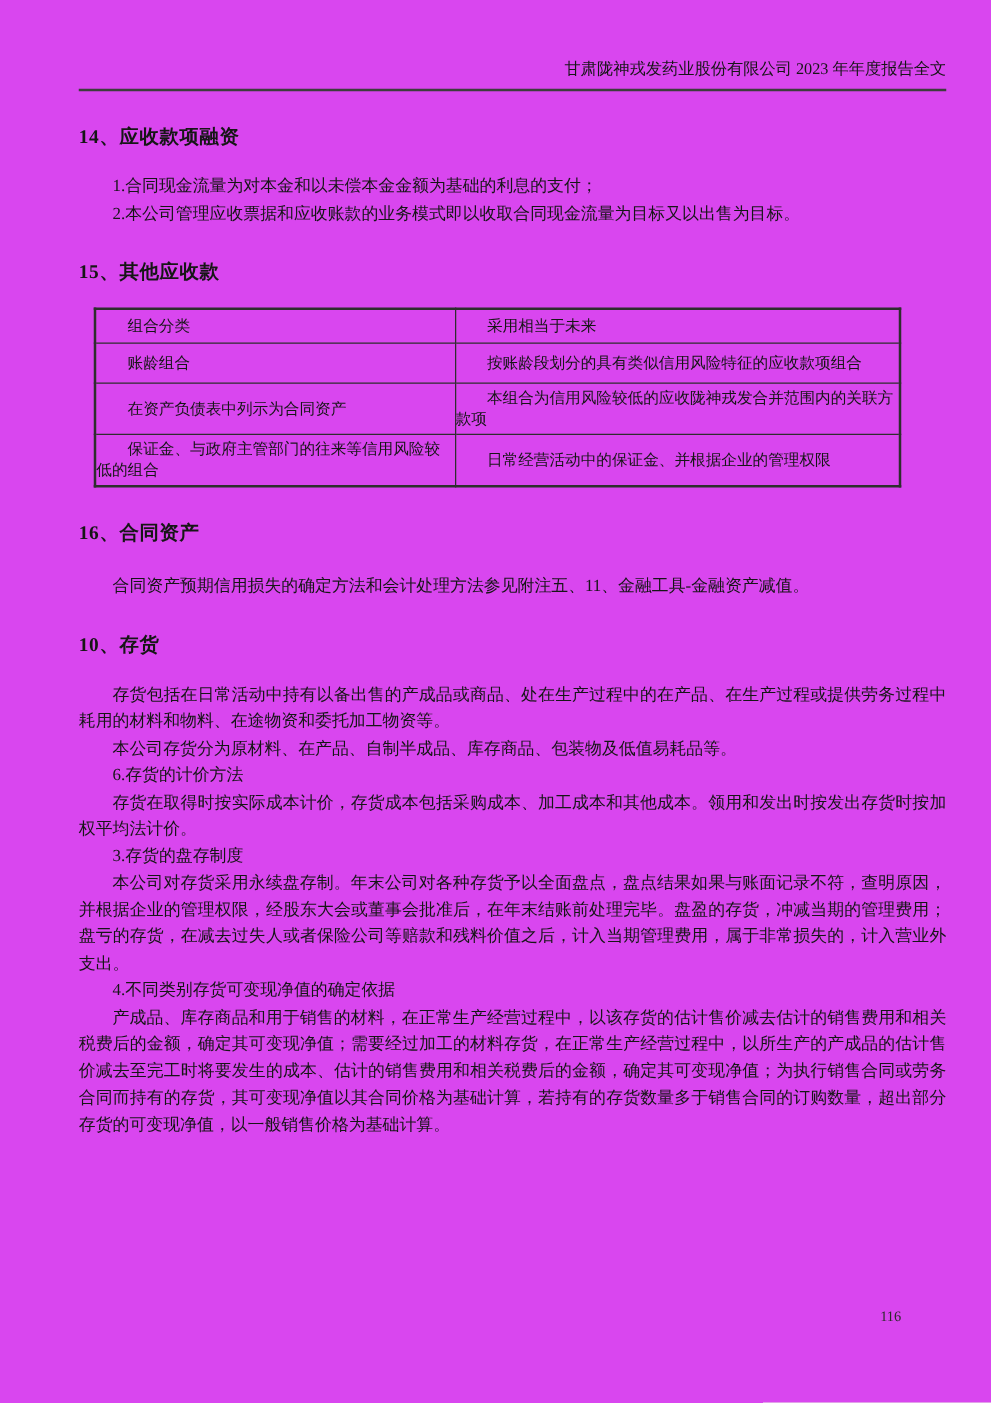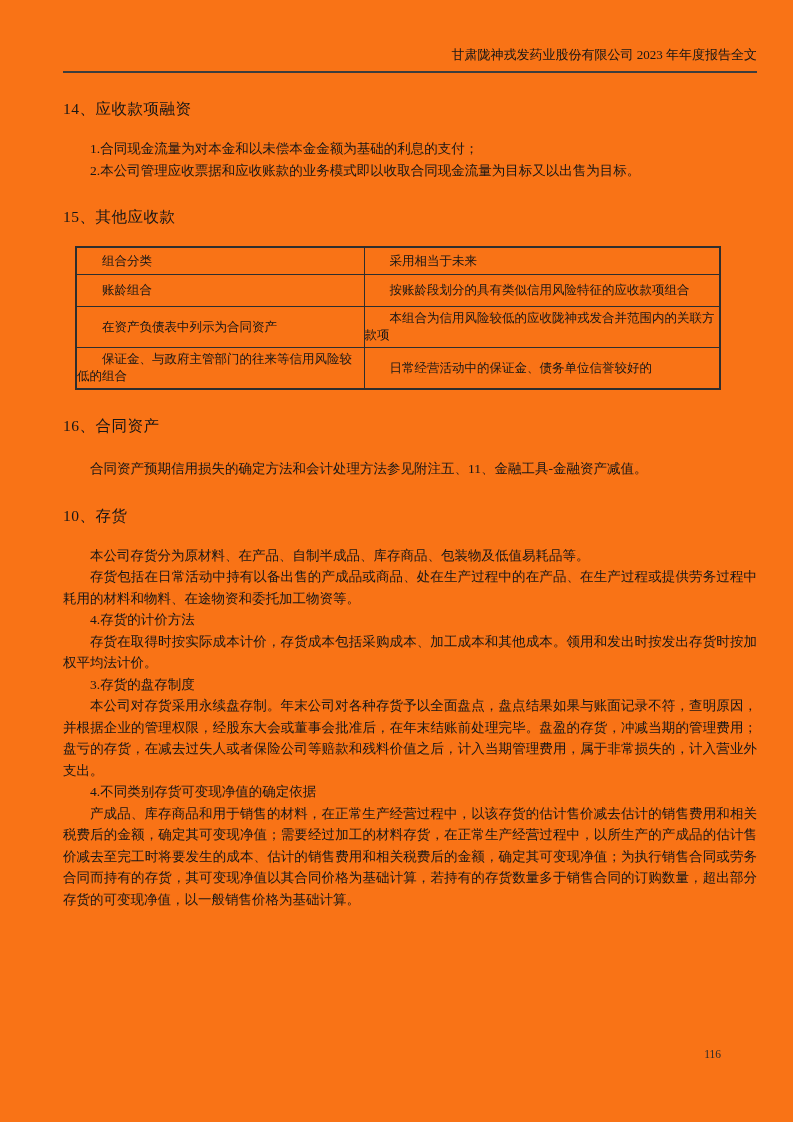--- a/index.html
+++ b/index.html
@@ -1,37 +1,37 @@
 <!DOCTYPE html>
 <html><head>
 <meta charset="utf-8">
 <style>
   html, body { margin: 0; padding: 0; background: #e8e8e8; }
   .page {
     position: relative;
     width: 793px;
     height: 1122px;
     margin: 0 auto;
-    background: #f97316;
+    background: #d946ef;
     box-sizing: border-box;
     padding: 46px 36px 0 63px;
     font-family: "Liberation Serif", "DejaVu Serif", serif;
     color: #161616;
     overflow: hidden;
   }
   .header {
     text-align: right;
     font-size: 13px;
     line-height: 18px;
     padding-bottom: 7px;
     border-bottom: 2px solid #3d3d3d;
   }
   .sec-heading {
     font-size: 15.5px;
-    font-weight: 400;
+    font-weight: 700;
     margin: 26px 0 18px 0;
     letter-spacing: 0.5px;
   }
   .para {
     font-size: 13.5px;
     line-height: 21.5px;
     text-align: justify;
     text-indent: 2em;
     margin: 0;
   }
@@ -112,37 +112,37 @@
             </td>
           <td>
               <p class="cell-text">本组合为信用风险较低的应收陇神戎发合并范围内的关联方款项</p>
             </td>
         </tr>
         <tr class="r4">
           <td>
               <p class="cell-text">保证金、与政府主管部门的往来等信用风险较低的组合</p>
             </td>
           <td>
-              <p class="cell-text">日常经营活动中的保证金、债务单位信誉较好的</p>
+              <p class="cell-text">日常经营活动中的保证金、并根据企业的管理权限</p>
             </td>
         </tr>
       </tbody>
     </table>
   </div>
 
   <div>
     <div class="sec-heading">16、合同资产</div>
     <p class="para gap-above">合同资产预期信用损失的确定方法和会计处理方法参见附注五、11、金融工具-金融资产减值。</p>
   </div>
 
   <div>
     <div class="sec-heading">10、存货</div>
+    <p class="para">存货包括在日常活动中持有以备出售的产成品或商品、处在生产过程中的在产品、在生产过程或提供劳务过程中耗用的材料和物料、在途物资和委托加工物资等。</p>
     <p class="para">本公司存货分为原材料、在产品、自制半成品、库存商品、包装物及低值易耗品等。</p>
-    <p class="para">存货包括在日常活动中持有以备出售的产成品或商品、处在生产过程中的在产品、在生产过程或提供劳务过程中耗用的材料和物料、在途物资和委托加工物资等。</p>
-    <p class="para">4.存货的计价方法</p>
+    <p class="para">6.存货的计价方法</p>
     <p class="para">存货在取得时按实际成本计价，存货成本包括采购成本、加工成本和其他成本。领用和发出时按发出存货时按加权平均法计价。</p>
     <p class="para">3.存货的盘存制度</p>
     <p class="para">本公司对存货采用永续盘存制。年末公司对各种存货予以全面盘点，盘点结果如果与账面记录不符，查明原因，并根据企业的管理权限，经股东大会或董事会批准后，在年末结账前处理完毕。盘盈的存货，冲减当期的管理费用；盘亏的存货，在减去过失人或者保险公司等赔款和残料价值之后，计入当期管理费用，属于非常损失的，计入营业外支出。</p>
     <p class="para">4.不同类别存货可变现净值的确定依据</p>
     <p class="para">产成品、库存商品和用于销售的材料，在正常生产经营过程中，以该存货的估计售价减去估计的销售费用和相关税费后的金额，确定其可变现净值；需要经过加工的材料存货，在正常生产经营过程中，以所生产的产成品的估计售价减去至完工时将要发生的成本、估计的销售费用和相关税费后的金额，确定其可变现净值；为执行销售合同或劳务合同而持有的存货，其可变现净值以其合同价格为基础计算，若持有的存货数量多于销售合同的订购数量，超出部分存货的可变现净值，以一般销售价格为基础计算。</p>
   </div>
 
   <div class="page-number">116</div>
 
 </div>

